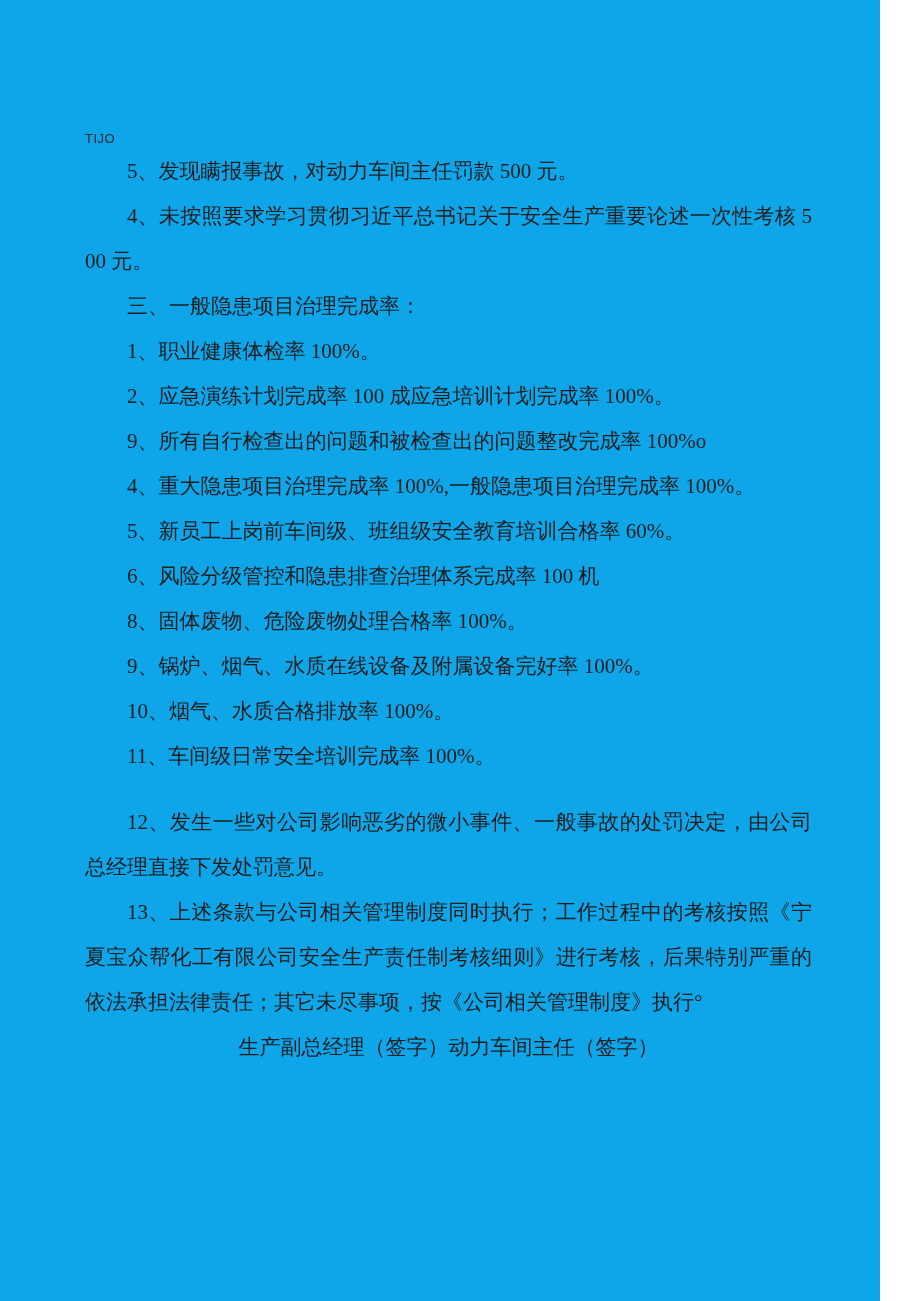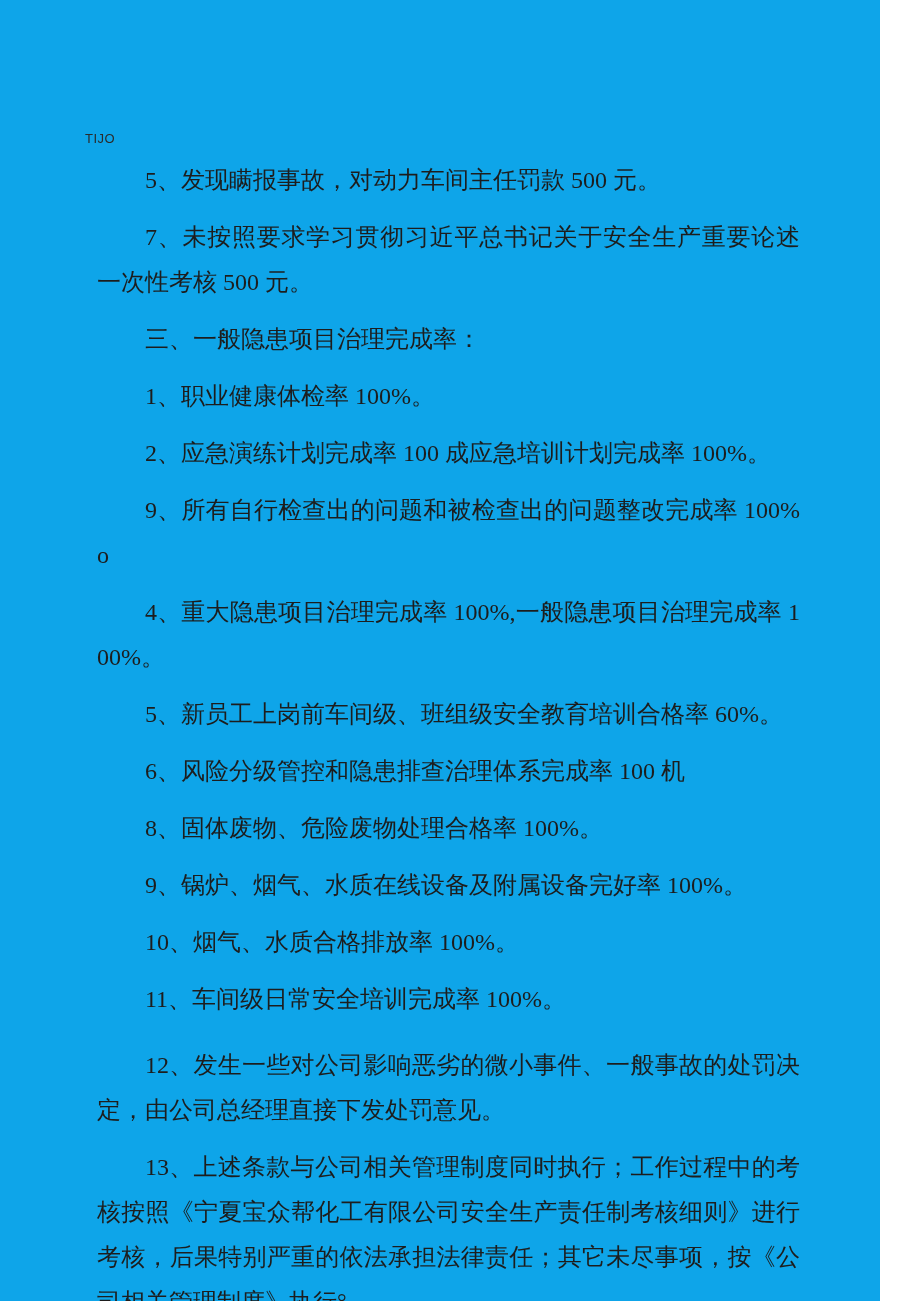--- a/index.html
+++ b/index.html
@@ -20,22 +20,22 @@
     padding: 0 68px 0 85px;
   }
   .artifact {
     margin: 131px 0 3px 0;
     font-family: "Liberation Sans", "DejaVu Sans", sans-serif;
     font-size: 13px;
     letter-spacing: 0.5px;
     color: #2b2b2b;
   }
   p.line {
-    margin: 12px;
-    font-size: 24px;
+    margin: 0;
+    font-size: 21px;
     line-height: 45px;
     text-align: justify;
     word-break: break-all;
   }
   p.indent {
     text-indent: 2em;
   }
   p.gap {
     margin-top: 21px;
   }
@@ -44,21 +44,21 @@
   }
 </style>
 </head>
 <body>
 
 <div class="page">
   <div class="content">
     <div class="artifact">TIJO</div>
 
     <p class="line indent">5、发现瞒报事故，对动力车间主任罚款 500 元。</p>
-    <p class="line indent">7、未按照要求学习贯彻习近平总书记关于安全生产重要论述一次性考核 500 元。</p>
+    <p class="line indent">4、未按照要求学习贯彻习近平总书记关于安全生产重要论述一次性考核 500 元。</p>
     <p class="line indent">三、一般隐患项目治理完成率：</p>
     <p class="line indent">1、职业健康体检率 100%。</p>
     <p class="line indent">2、应急演练计划完成率 100 成应急培训计划完成率 100%。</p>
     <p class="line indent">9、所有自行检查出的问题和被检查出的问题整改完成率 100%o</p>
     <p class="line indent">4、重大隐患项目治理完成率 100%,一般隐患项目治理完成率 100%。</p>
     <p class="line indent">5、新员工上岗前车间级、班组级安全教育培训合格率 60%。</p>
     <p class="line indent">6、风险分级管控和隐患排查治理体系完成率 100 机</p>
     <p class="line indent">8、固体废物、危险废物处理合格率 100%。</p>
     <p class="line indent">9、锅炉、烟气、水质在线设备及附属设备完好率 100%。</p>
     <p class="line indent">10、烟气、水质合格排放率 100%。</p>

